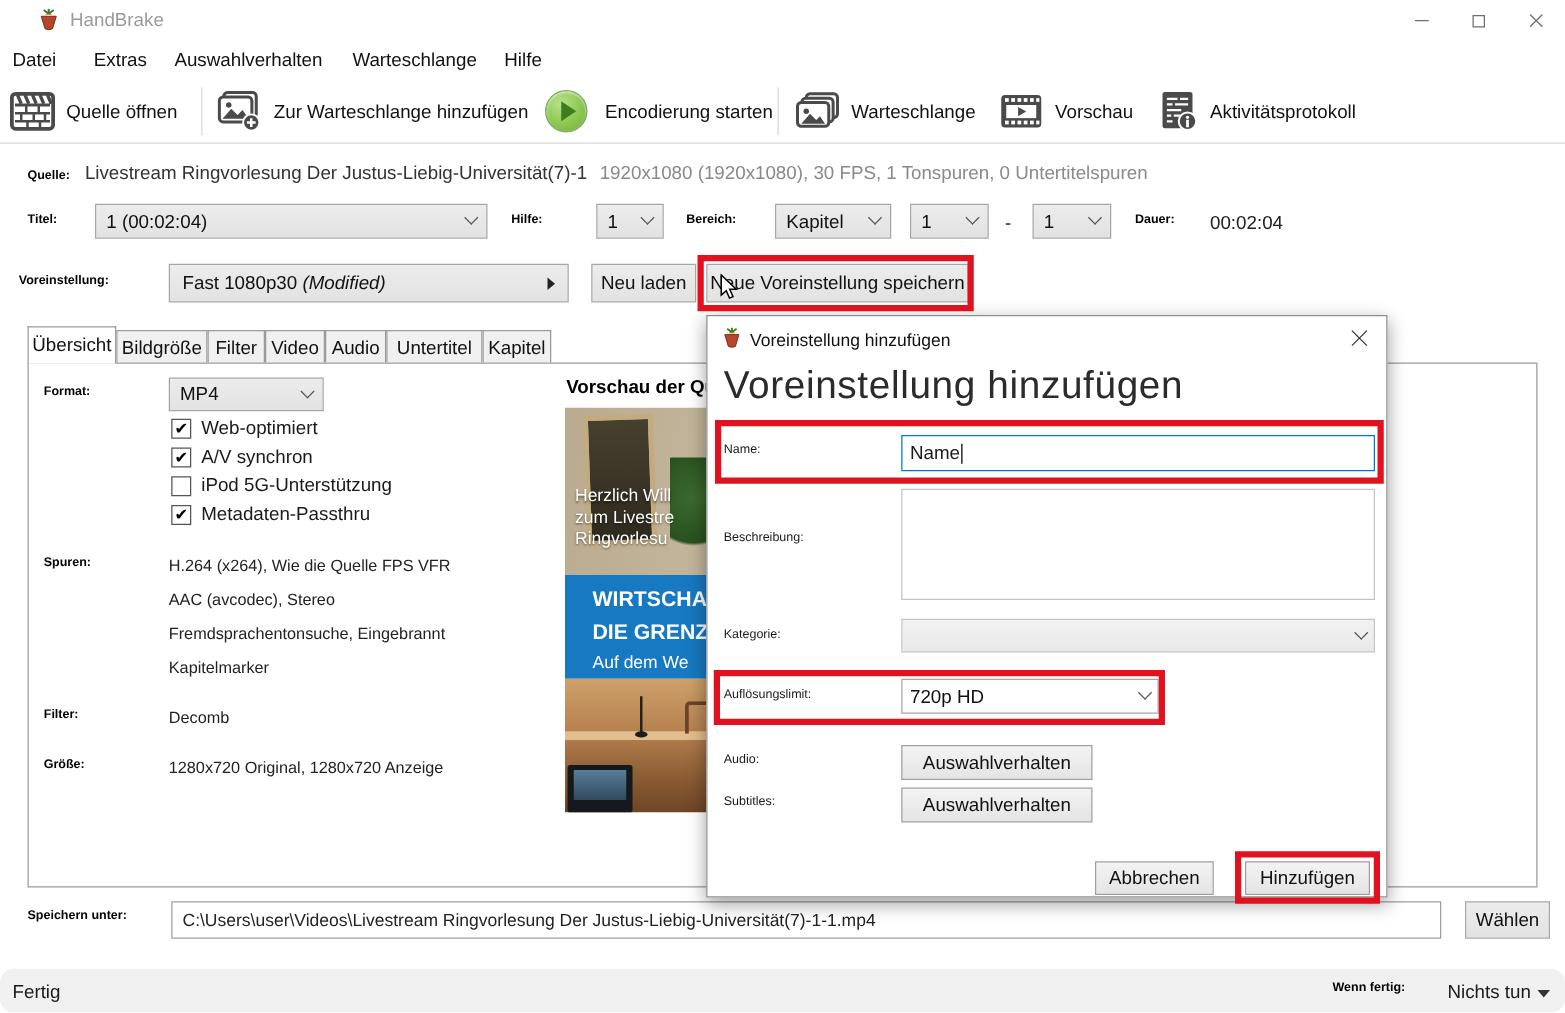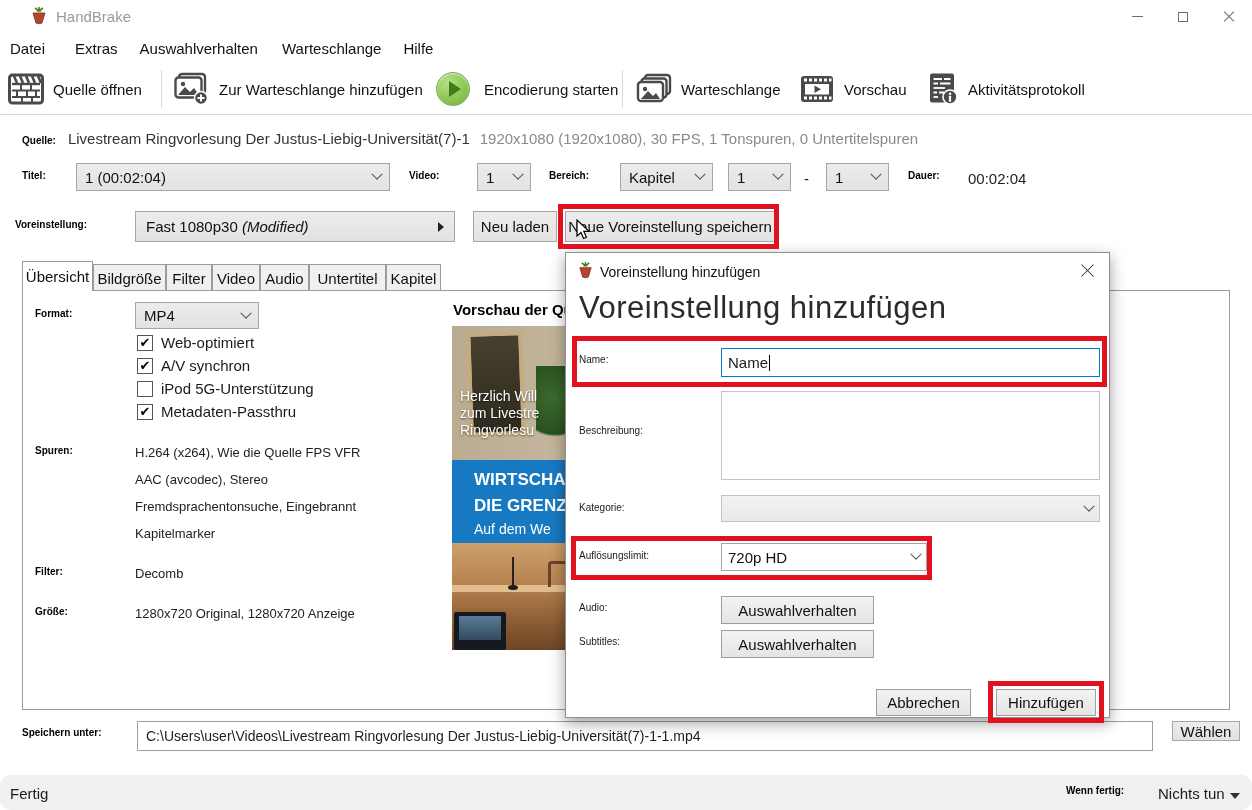--- a/index.html
+++ b/index.html
@@ -213,21 +213,21 @@
 
   <div class="source-row">
     <span class="lbl">Quelle:</span><span class="src-name">Livestream Ringvorlesung Der Justus-Liebig-Universität(7)-1</span><span class="src-details">1920x1080 (1920x1080), 30 FPS, 1 Tonspuren, 0 Untertitelspuren</span>
   </div>
 
   <div class="abs lbl" style="left:22px; top:170px">Titel:</div>
   <div class="ctl dd abs" style="left:76px; top:163px; width:314px; height:28px">
     <span>1 (00:02:04)</span>
       <span class="chev"></span>
   </div>
-  <div class="abs lbl" style="left:409px; top:170px">Video:</div>
+  <div class="abs lbl" style="left:409px; top:170px">Hilfe:</div>
   <div class="ctl dd abs" style="left:477px; top:163px; width:54px; height:28px">
     <span>1</span>
       <span class="chev"></span>
   </div>
   <div class="abs lbl" style="left:549px; top:170px">Bereich:</div>
   <div class="ctl dd abs" style="left:620px; top:163px; width:93px; height:28px">
     <span>Kapitel</span>
       <span class="chev"></span>
   </div>
   <div class="ctl dd abs" style="left:728px; top:163px; width:63px; height:28px">
@@ -401,21 +401,21 @@
     <svg width="16" height="22" viewBox="0 0 16 22">
       <path d="M1 1 L1 17 L5 13.5 L7.6 19.5 L10.4 18.3 L7.8 12.4 L13 12.4 Z" fill="#fff" stroke="#000" stroke-width="1.2"></path>
     </svg>
   </div>
 
   <div class="save-row">
     <span class="lbl abs" style="left:22px; top:6px">Speichern unter:</span>
     <div class="save-field">
       <span>C:\Users\user\Videos\Livestream Ringvorlesung Der Justus-Liebig-Universität(7)-1-1.mp4</span>
     </div>
-    <div class="ctl abs" style="left:1172px; top:0; width:68px; height:20px; justify-content:center">
+    <div class="ctl abs" style="left:1172px; top:0; width:68px; height:30px; justify-content:center">
       <span>Wählen</span>
     </div>
   </div>
 
   <div class="statusbar">
     <span class="abs" style="left:10px; top:10px">Fertig</span>
     <span class="abs lbl" style="left:1066px; top:10px">Wenn fertig:</span>
     <span class="abs" style="left:1158px; top:10px">
       <span>Nichts tun</span><span class="caret-down"></span>
     </span>

